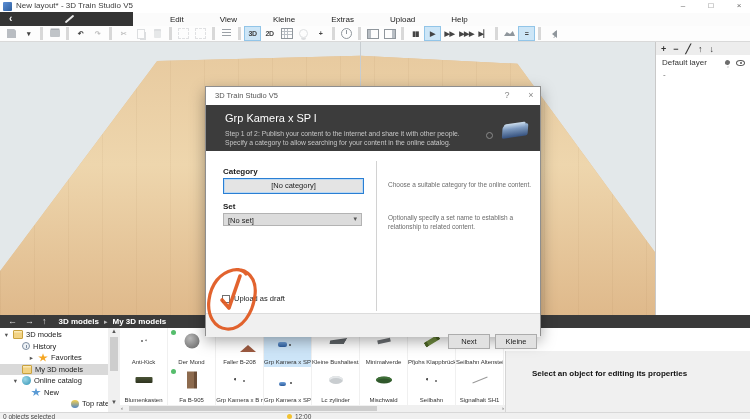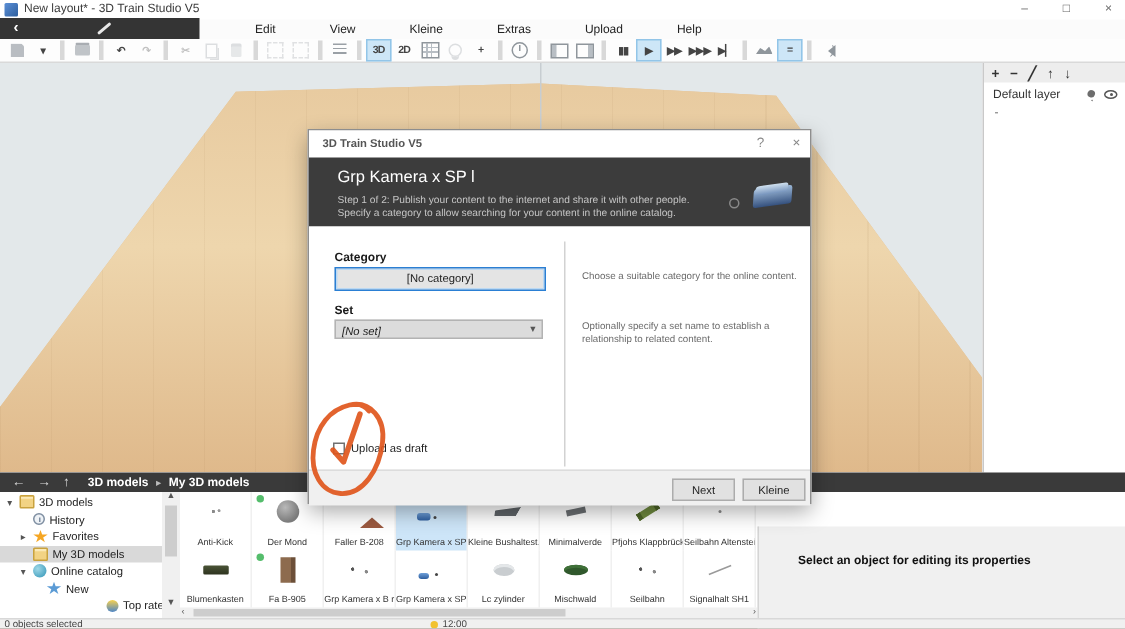--- a/index.html
+++ b/index.html
@@ -68,48 +68,48 @@
   #layer-label{position:absolute;left:6px;top:2px;font-size:8px;color:#333;}
   #pin-icon{position:absolute;right:20px;top:4px;width:5px;height:5px;background:#6d6d6d;border-radius:50%;box-shadow:2px 4px 0 -2px #6d6d6d;transform:rotate(20deg);}
   #eye-icon{position:absolute;right:5px;top:4px;width:9px;height:6px;border:1px solid #555;border-radius:50%;box-sizing:border-box;}
   #eye-icon::after{content:"";position:absolute;left:2.5px;top:1px;width:2px;height:2px;background:#555;border-radius:50%;}
   #layer-dash{position:absolute;left:7px;top:28px;font-size:8px;color:#666;}
 
   
   #dialog{left:205px;top:86px;width:336px;height:250px;background:#fff;border:1px solid #8e8e8e;
           box-shadow:0 5px 14px rgba(0,0,0,.35);z-index:50;box-sizing:border-box;}
   #dlg-titlebar{position:absolute;left:0;top:0;width:100%;height:18px;background:#fff;}
-  #dlg-title{position:absolute;left:9px;top:4px;font-size:7.5px;color:#555;font-weight:bold;}
+  #dlg-title{position:absolute;left:9px;top:4px;font-size:7.5px;color:#555;}
   #dlg-help{position:absolute;left:292px;top:3px;width:18px;text-align:center;font-size:9px;color:#888;}
   #dlg-close{position:absolute;left:316px;top:3px;width:18px;text-align:center;font-size:9px;color:#888;}
   #dlg-header{position:absolute;left:0;top:18px;width:100%;height:46px;background:#3c3c3c;}
   #dlg-heading{position:absolute;left:19px;top:7px;font-size:11px;color:#fff;}
   .dlg-desc{position:absolute;left:19px;font-size:6.8px;color:#c6c6c6;white-space:nowrap;}
   #dlg-desc1{top:25px;} #dlg-desc2{top:34px;}
   #dlg-ring{position:absolute;left:280px;top:27px;width:5px;height:5px;border:1px solid #8a8a8a;border-radius:50%;}
   #dlg-folder{position:absolute;left:296px;top:18px;width:26px;height:15px;transform:rotate(-8deg);}
   #dlg-folder .back{position:absolute;left:0;top:2px;width:26px;height:12px;background:linear-gradient(180deg,#9db9d8,#35517e);border-radius:2px;transform:skewX(-12deg);}
   #dlg-folder .flap{position:absolute;left:2px;top:0;width:22px;height:6px;background:linear-gradient(180deg,#cfe0ef,#7694bd);border-radius:2px;transform:skewX(-20deg);}
   #dlg-body{position:absolute;left:0;top:64px;width:100%;height:162px;background:#fff;}
   .fldlabel{position:absolute;left:17px;font-size:8px;font-weight:bold;color:#1a1a1a;}
   #lbl-category{top:16px;} #lbl-set{top:51px;}
   #btn-category{position:absolute;left:17px;top:27px;width:139px;height:14px;background:#e4e4e4;
         border:1px solid #2a7fd4;box-shadow:inset 0 0 0 1px #bcd9f3;font-size:7.5px;color:#222;
         text-align:center;line-height:14px;}
   #dd-set{position:absolute;left:17px;top:62px;width:139px;height:13px;background:#dcdcdc;border:1px solid #b3b3b3;box-sizing:border-box;}
-  #dd-set .val{position:absolute;left:4px;top:1px;font-size:7.5px;color:#222;line-height:11px;font-style:italic;}
+  #dd-set .val{position:absolute;left:4px;top:1px;font-size:7.5px;color:#222;line-height:11px;}
   #dd-set .chev{position:absolute;right:4px;top:1px;font-size:7px;color:#555;}
   #dlg-vsep{position:absolute;left:170px;top:10px;width:1px;height:150px;background:#d2d2d2;}
   .hint{position:absolute;left:182px;width:144px;font-size:6.5px;color:#6b6b6b;line-height:1.45;}
   #hint-category{top:29px;} #hint-set{top:62px;}
   #draft-row{position:absolute;left:16px;top:143px;display:flex;align-items:center;gap:4px;}
   #draft-check{width:8px;height:8px;border:1px solid #707070;background:#fff;box-sizing:border-box;}
   #draft-label{font-size:7.5px;color:#222;}
   #dlg-footer{position:absolute;left:0;top:226px;width:100%;height:24px;background:#f0f0f0;border-top:1px solid #dcdcdc;box-sizing:border-box;}
-  .dlg-btn{position:absolute;top:5px;height:15px;background:#e1e1e1;border:1px solid #acacac;
+  .dlg-btn{position:absolute;top:20px;height:15px;background:#e1e1e1;border:1px solid #acacac;
            font-size:7.5px;color:#222;text-align:center;line-height:13px;box-sizing:border-box;}
   #btn-next{left:242px;width:42px;} #btn-cancel{left:289px;width:42px;}
 
   
   #annotation{left:200px;top:262px;width:72px;height:74px;z-index:60;pointer-events:none;}
 
   
   #catalog{left:0;top:315px;width:750px;height:104px;background:#fff;}
   #crumbbar{position:absolute;left:0;top:0;width:100%;height:13px;background:#3a3a3a;display:flex;align-items:center;}
   .crumb-arrow{color:#ddd;font-size:9px;line-height:13px;margin-left:8px;}
@@ -367,21 +367,21 @@
             <span class="tree-icon ti-folder"></span>
             <span class="lbl">3D models</span>
           </div>
 
           <div class="tree-row" style="padding-left: 12px;">
             <span class="exp"></span>
             <span class="tree-icon ti-history"></span>
             <span class="lbl">History</span>
           </div>
 
-          <div class="tree-row" style="padding-left: 12px;">
+          <div class="tree-row" style="padding-left: 28px;">
             <span class="exp">▸</span>
             <span class="tree-icon ti-star"></span>
             <span class="lbl">Favorites</span>
           </div>
 
           <div class="tree-row selected" style="padding-left: 12px;">
             <span class="exp"></span>
             <span class="tree-icon ti-folder"></span>
             <span class="lbl">My 3D models</span>
           </div>

